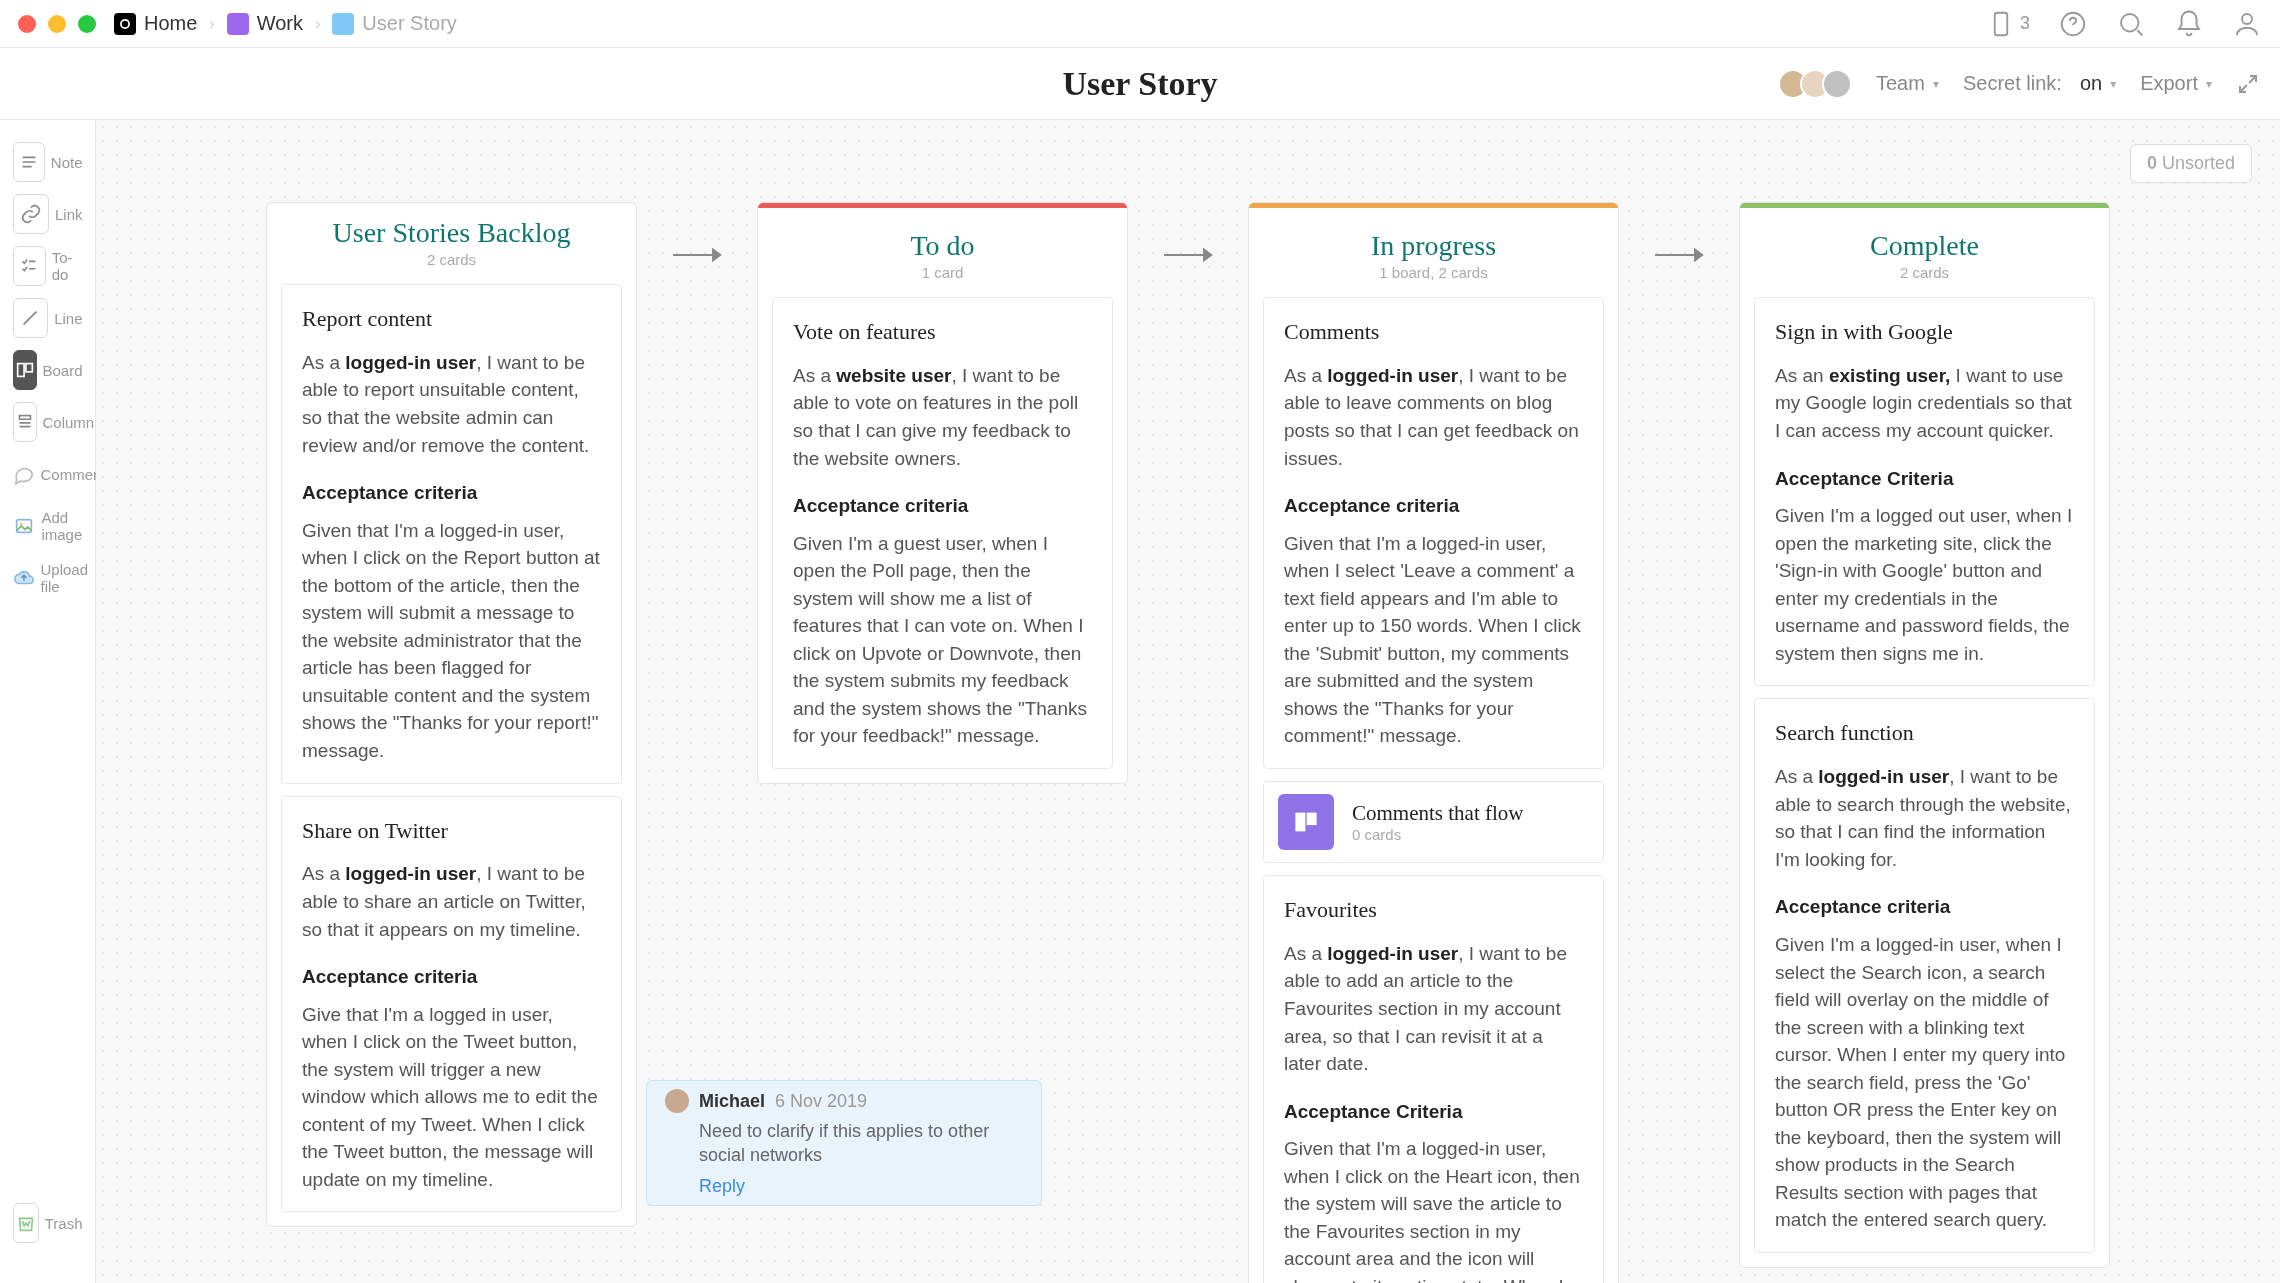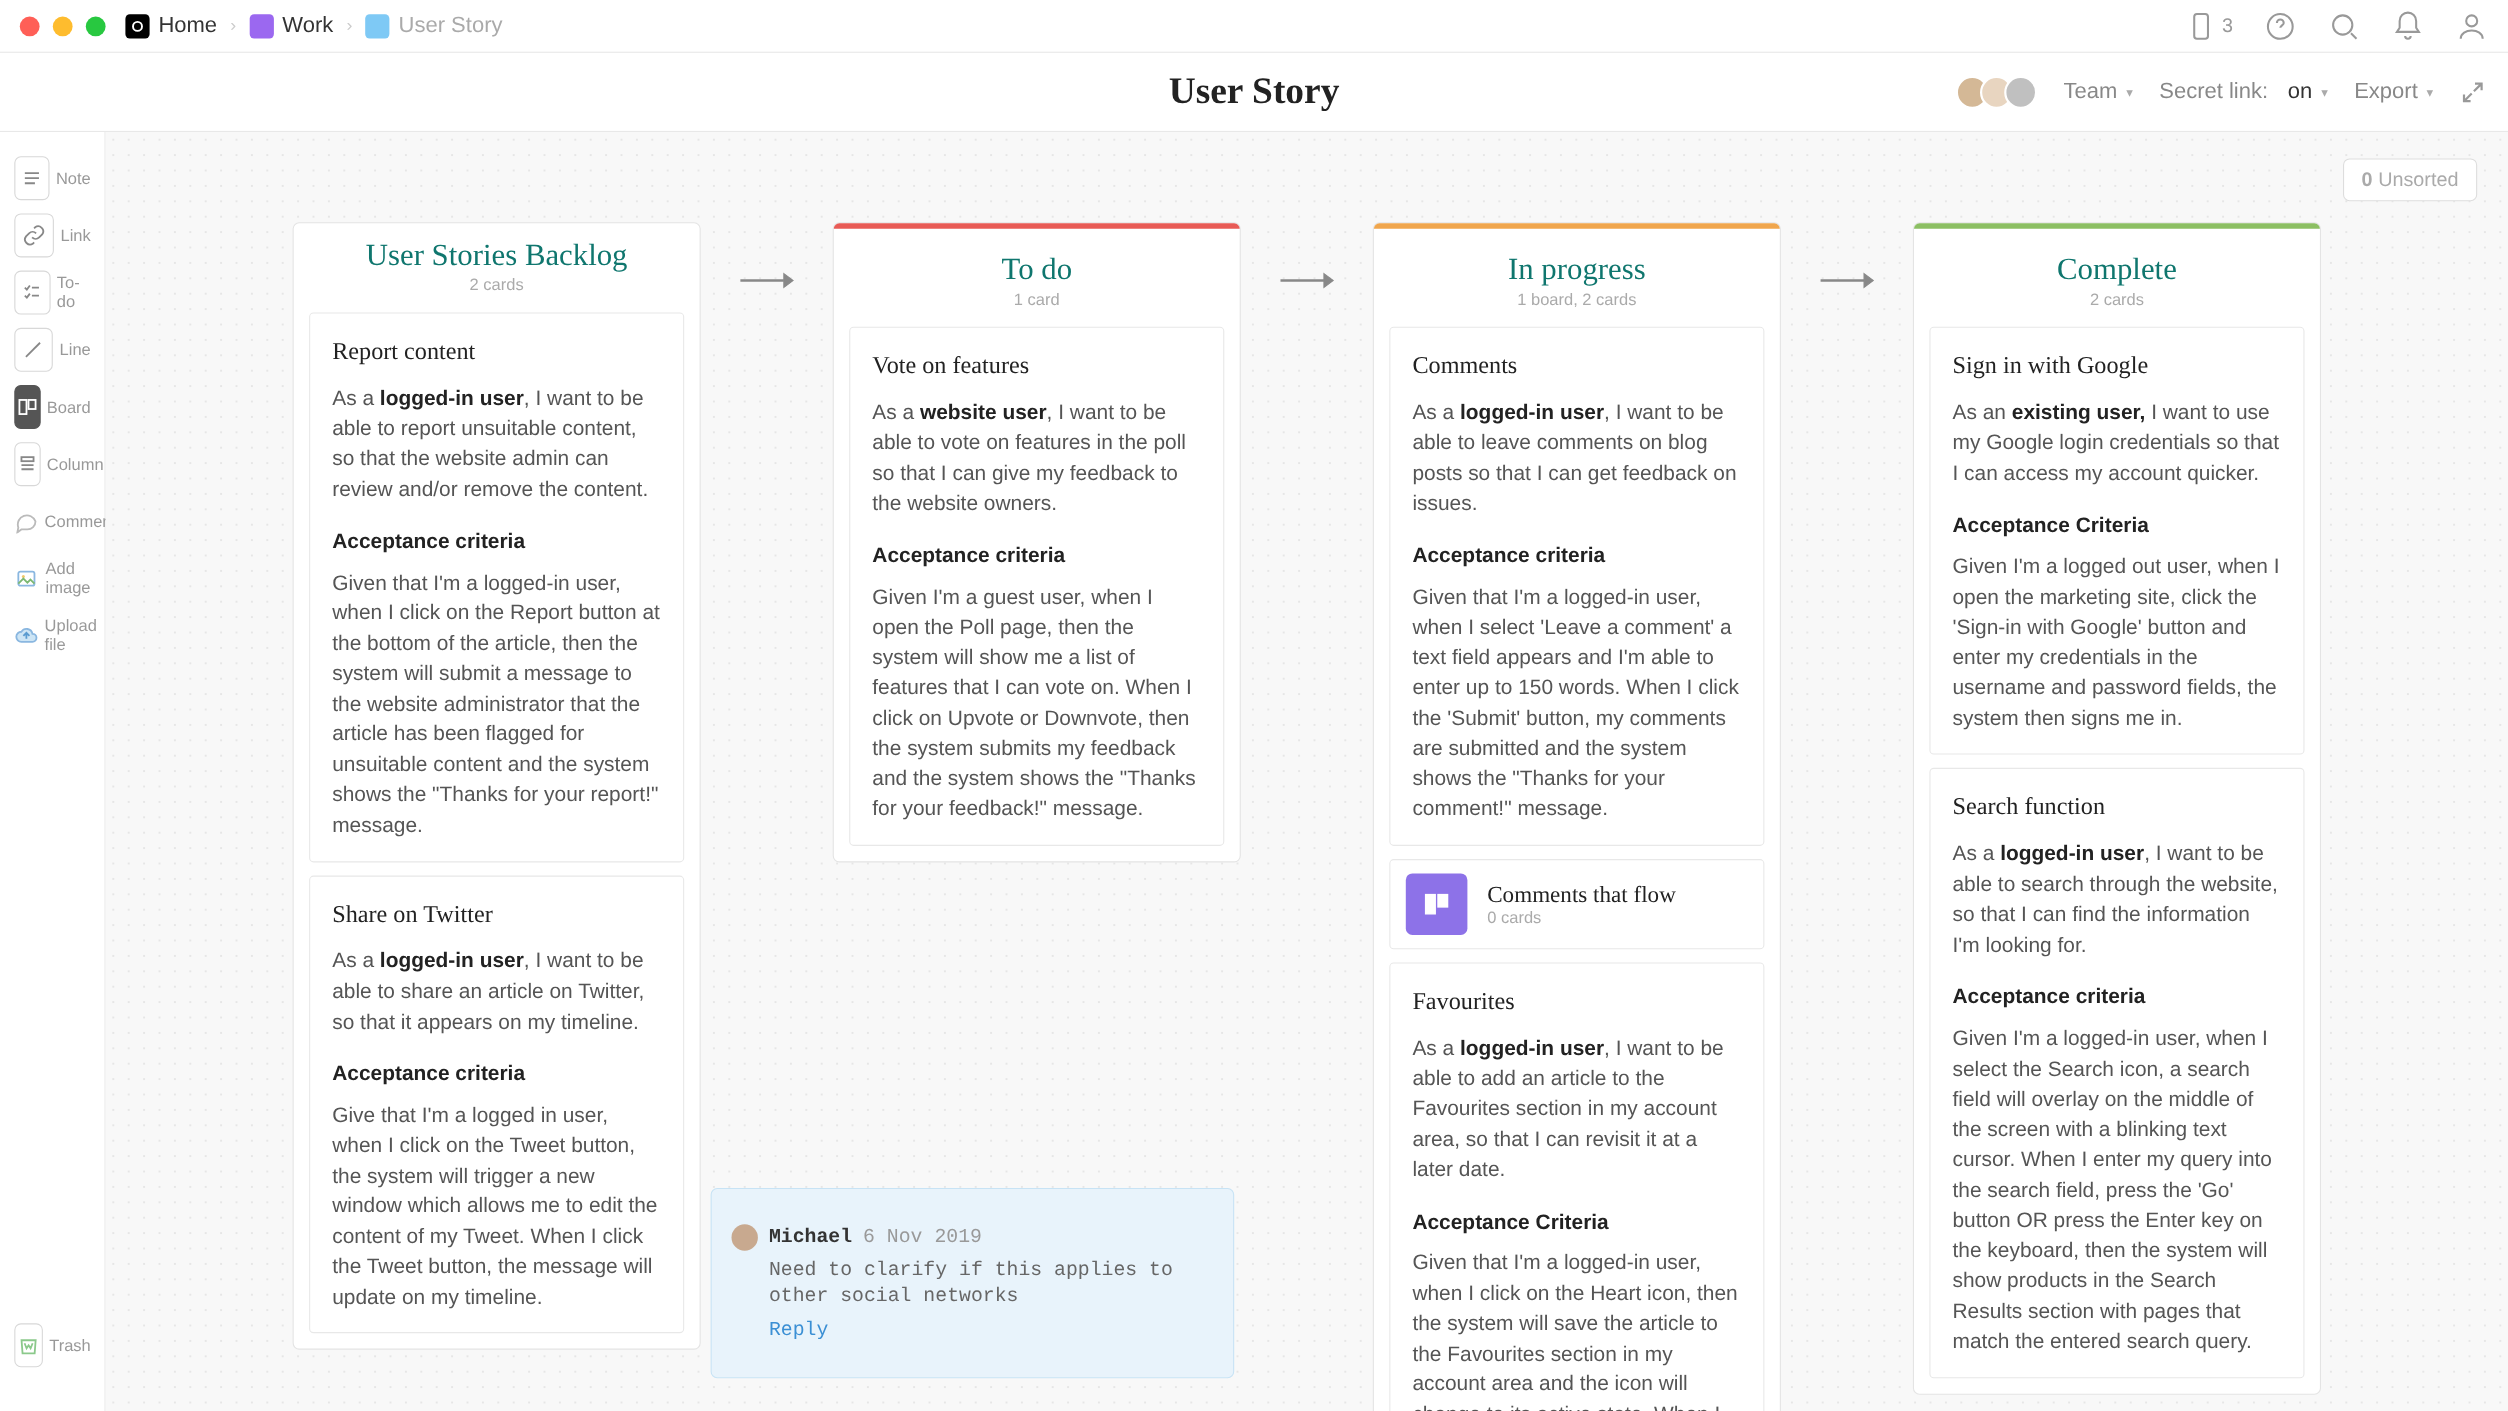--- a/index.html
+++ b/index.html
@@ -72,21 +72,21 @@
 .card .section-h { color:#222; font-weight:600; margin-bottom:10px; font-size:19px; }
 .card b { color:#222; font-weight:600; }
 
 .flow-card { display:flex; align-items:center; gap:18px; border:1px solid #e8e8e8; border-radius:4px; padding:12px 14px; }
 .flow-icon { width:56px; height:56px; background:#8d72e8; border-radius:6px; display:flex; align-items:center; justify-content:center; }
 .flow-icon svg { width:30px; height:30px; stroke:#fff; fill:#fff; }
 .flow-title { font-family: Georgia, serif; font-size:21px; color:#222; }
 .flow-sub { font-size:15px; color:#aaa; }
 
 
-.comment-pop { position:absolute; left:550px; top:960px; width:476px; background:#e8f3fb; border:1px solid #c7e3f5; border-radius:6px; padding:32px 18px; font-size:18px;font-family:Liberation Mono, monospace; }
+.comment-pop { position:absolute; left:550px; top:960px; width:396px; background:#e8f3fb; border:1px solid #c7e3f5; border-radius:6px; padding:8px 18px; font-size:18px; }
 .comment-head { display:flex; align-items:center; gap:10px; margin-bottom:6px; }
 .comment-avatar { width:24px; height:24px; border-radius:50%; background:#c8a98f; }
 .comment-name { font-weight:600; color:#333; }
 .comment-date { color:#999; }
 .comment-body { color:#666; margin-left:34px; margin-bottom:8px; line-height:1.35; }
 .comment-reply { color:#3b8fd4; margin-left:34px; cursor:pointer; }
 
 .bc-home-icon svg { width:14px; height:14px; fill:#fff; }
 </style>
 </head>

